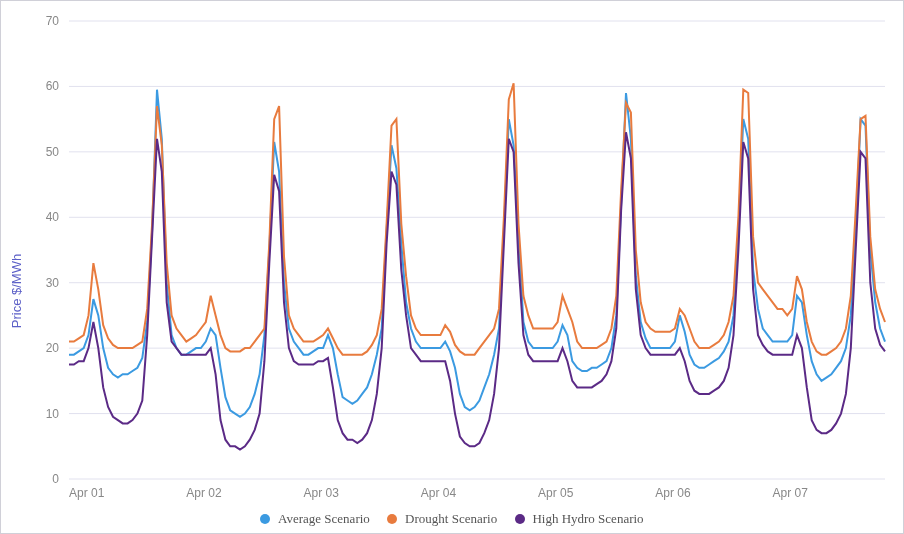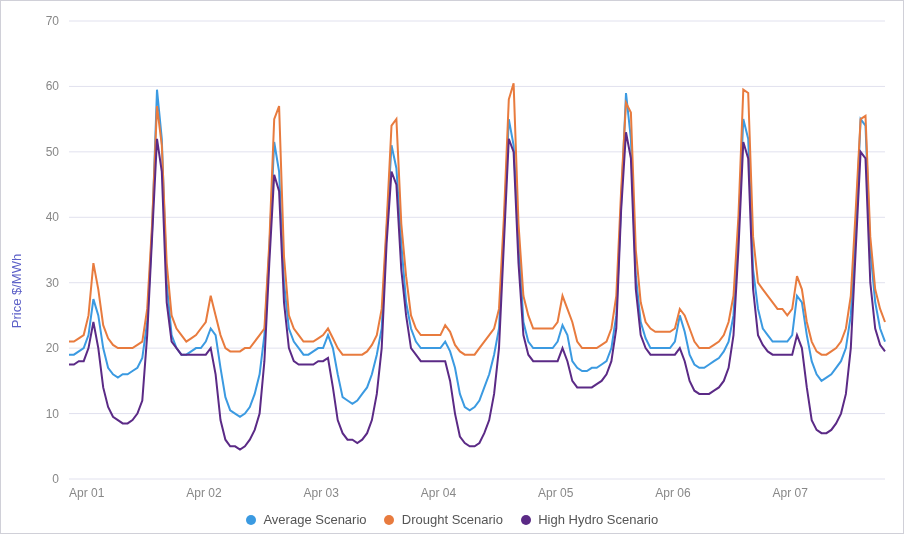--- a/index.html
+++ b/index.html
@@ -5,21 +5,21 @@
   html,body{margin:0;padding:0;background:#fff;font-family:"Segoe UI",Arial,sans-serif;}
   .frame{width:904px;height:534px;box-sizing:border-box;border:1px solid #d0d0d8;position:relative;}
   svg{display:block;}
   .ytitle{fill:#5b5fc7;font-size:13px;}
   .ticklabel{fill:#888;font-size:12px;}
   .xdate{fill:#888;font-size:12px;}
   .gridline{stroke:#e1e1ee;stroke-width:1;}
   .legend{position:absolute;left:0;right:0;bottom:6px;text-align:center;font-size:13px;color:#555;}
   .legend span.swatch{display:inline-block;width:10px;height:10px;border-radius:50%;vertical-align:middle;margin:0 4px 0 14px;}
   .legend span.first{margin-left:0;}
-  .legend span.lbl{vertical-align:middle;}
+  .legend span.lbl{vertical-align:middle;font-family:Liberation Serif, serif;}
   .series{fill:none;stroke-width:2;}
 </style>
 </head>
 <body>
 <div class="frame">
 
 <svg id="chart-svg" width="904" height="508">
 
   <g id="grid">
         <line x1="68" x2="884" y1="478" y2="478" class="gridline"></line>

